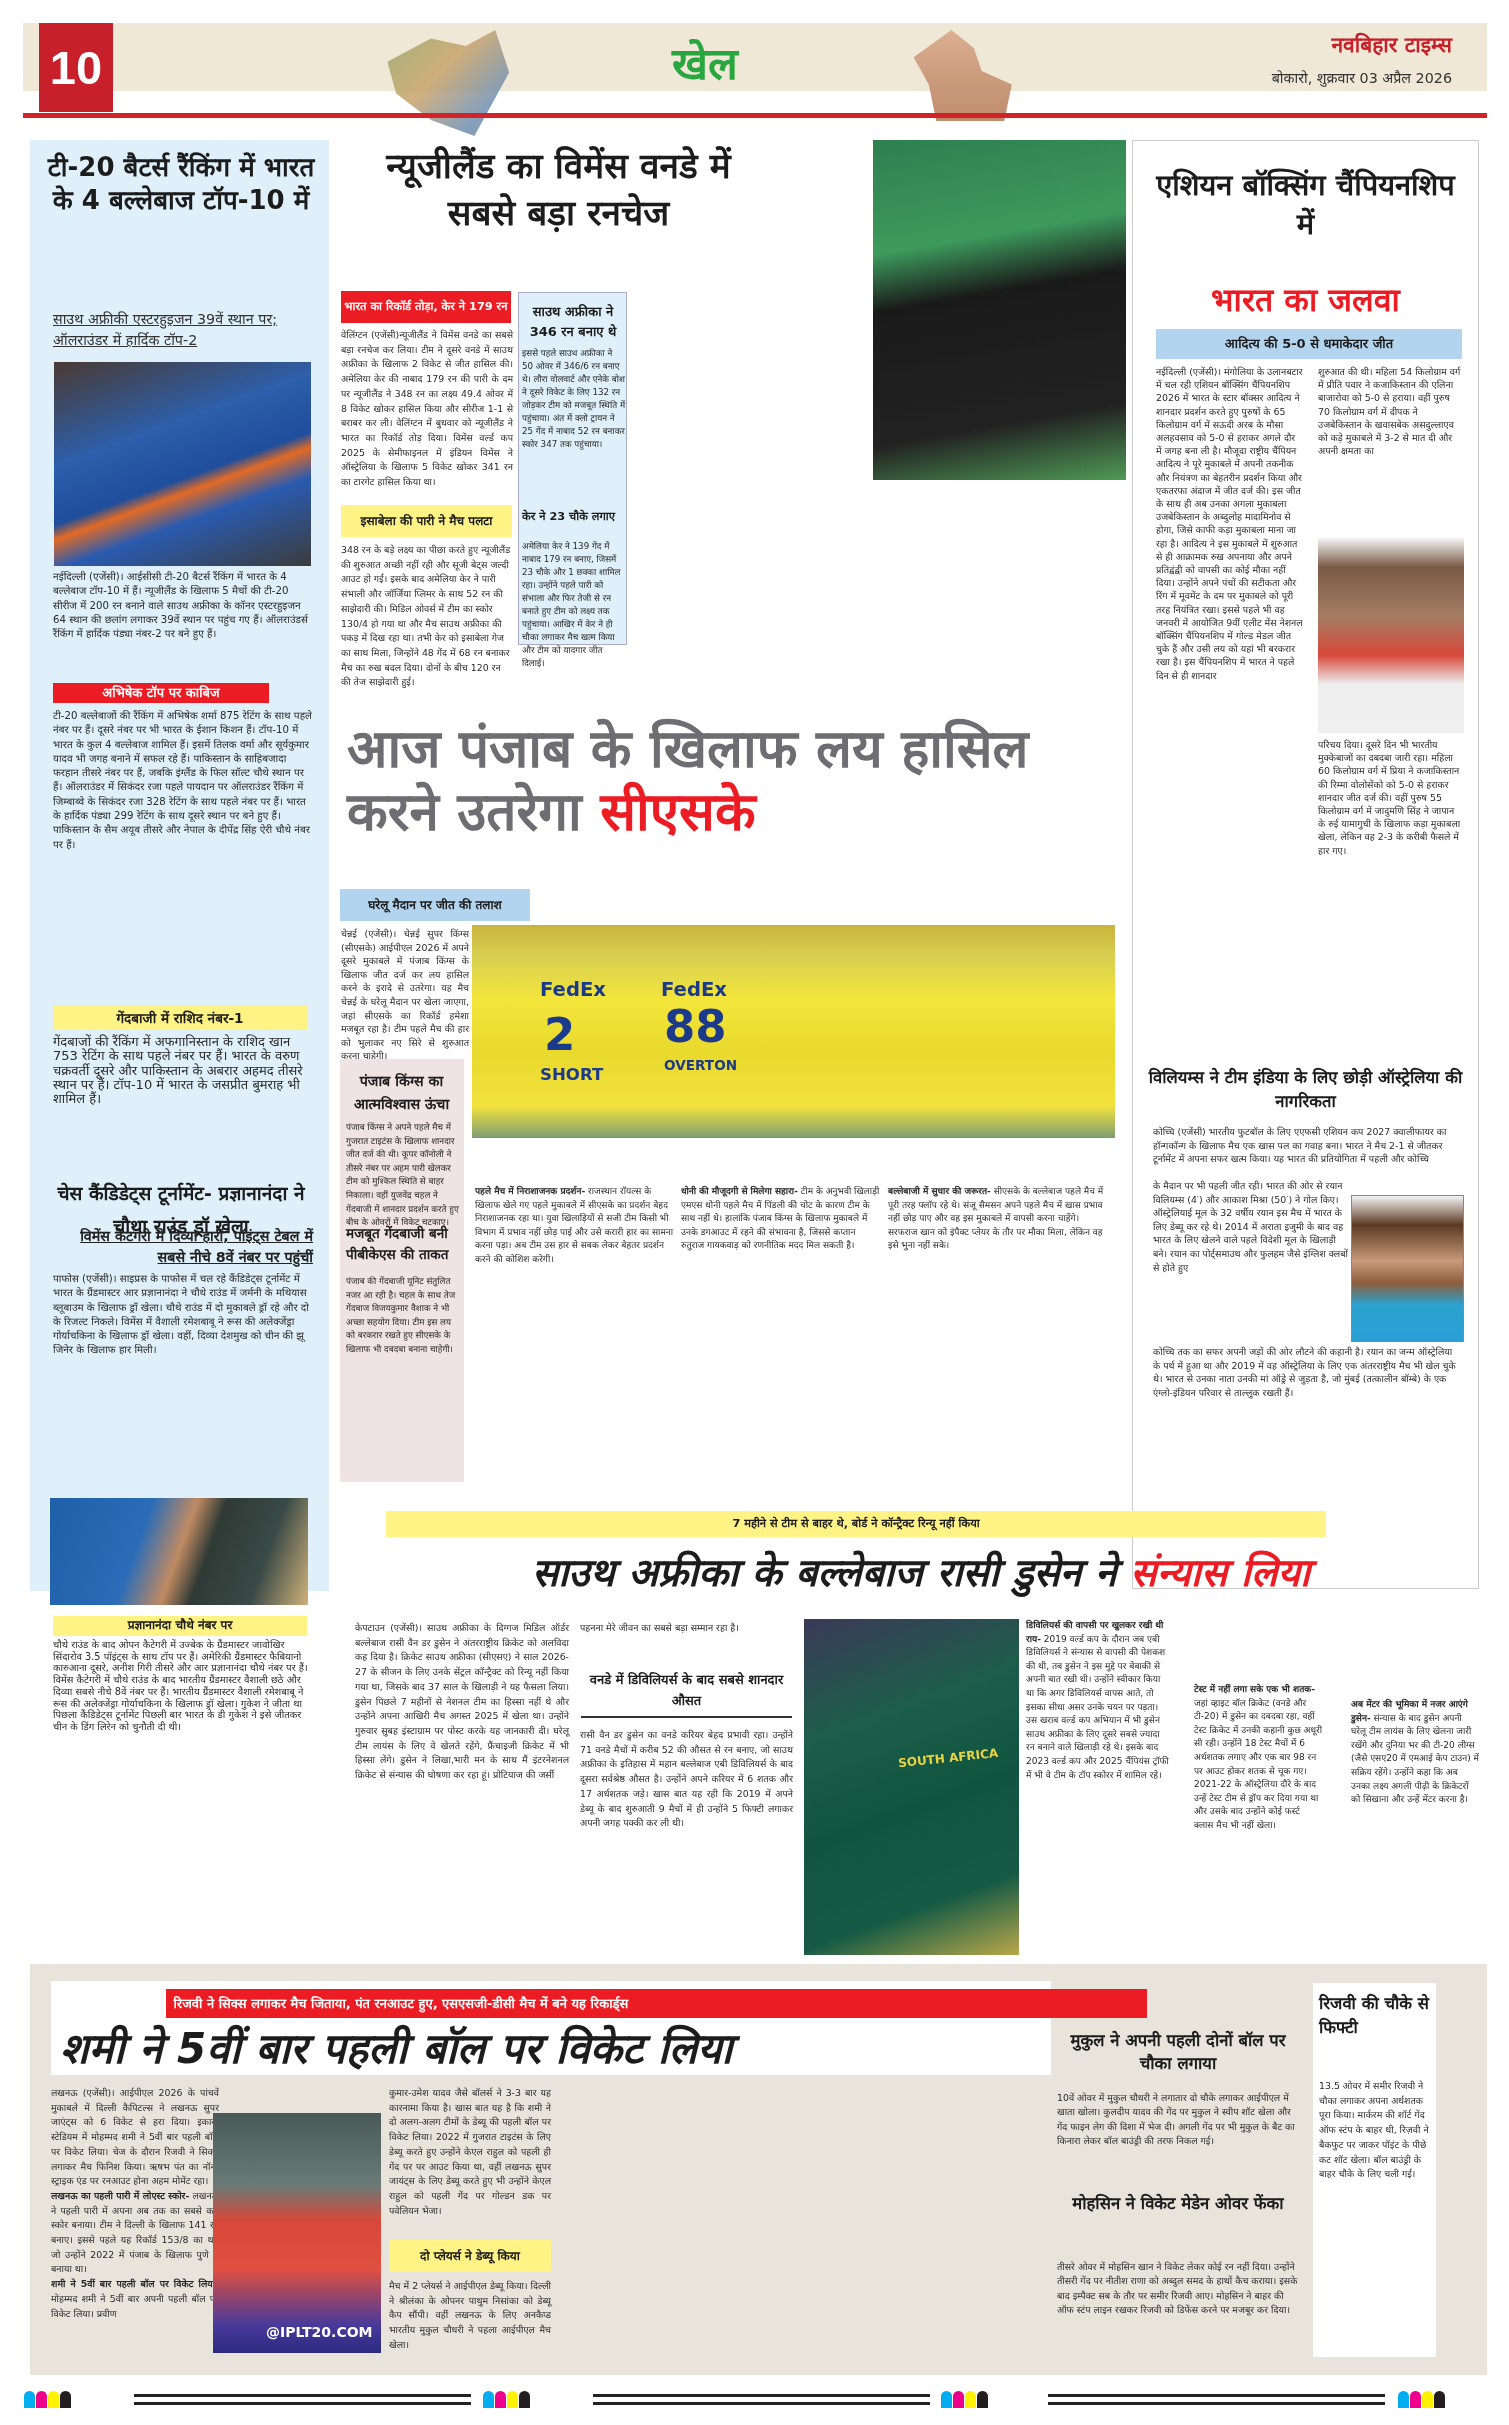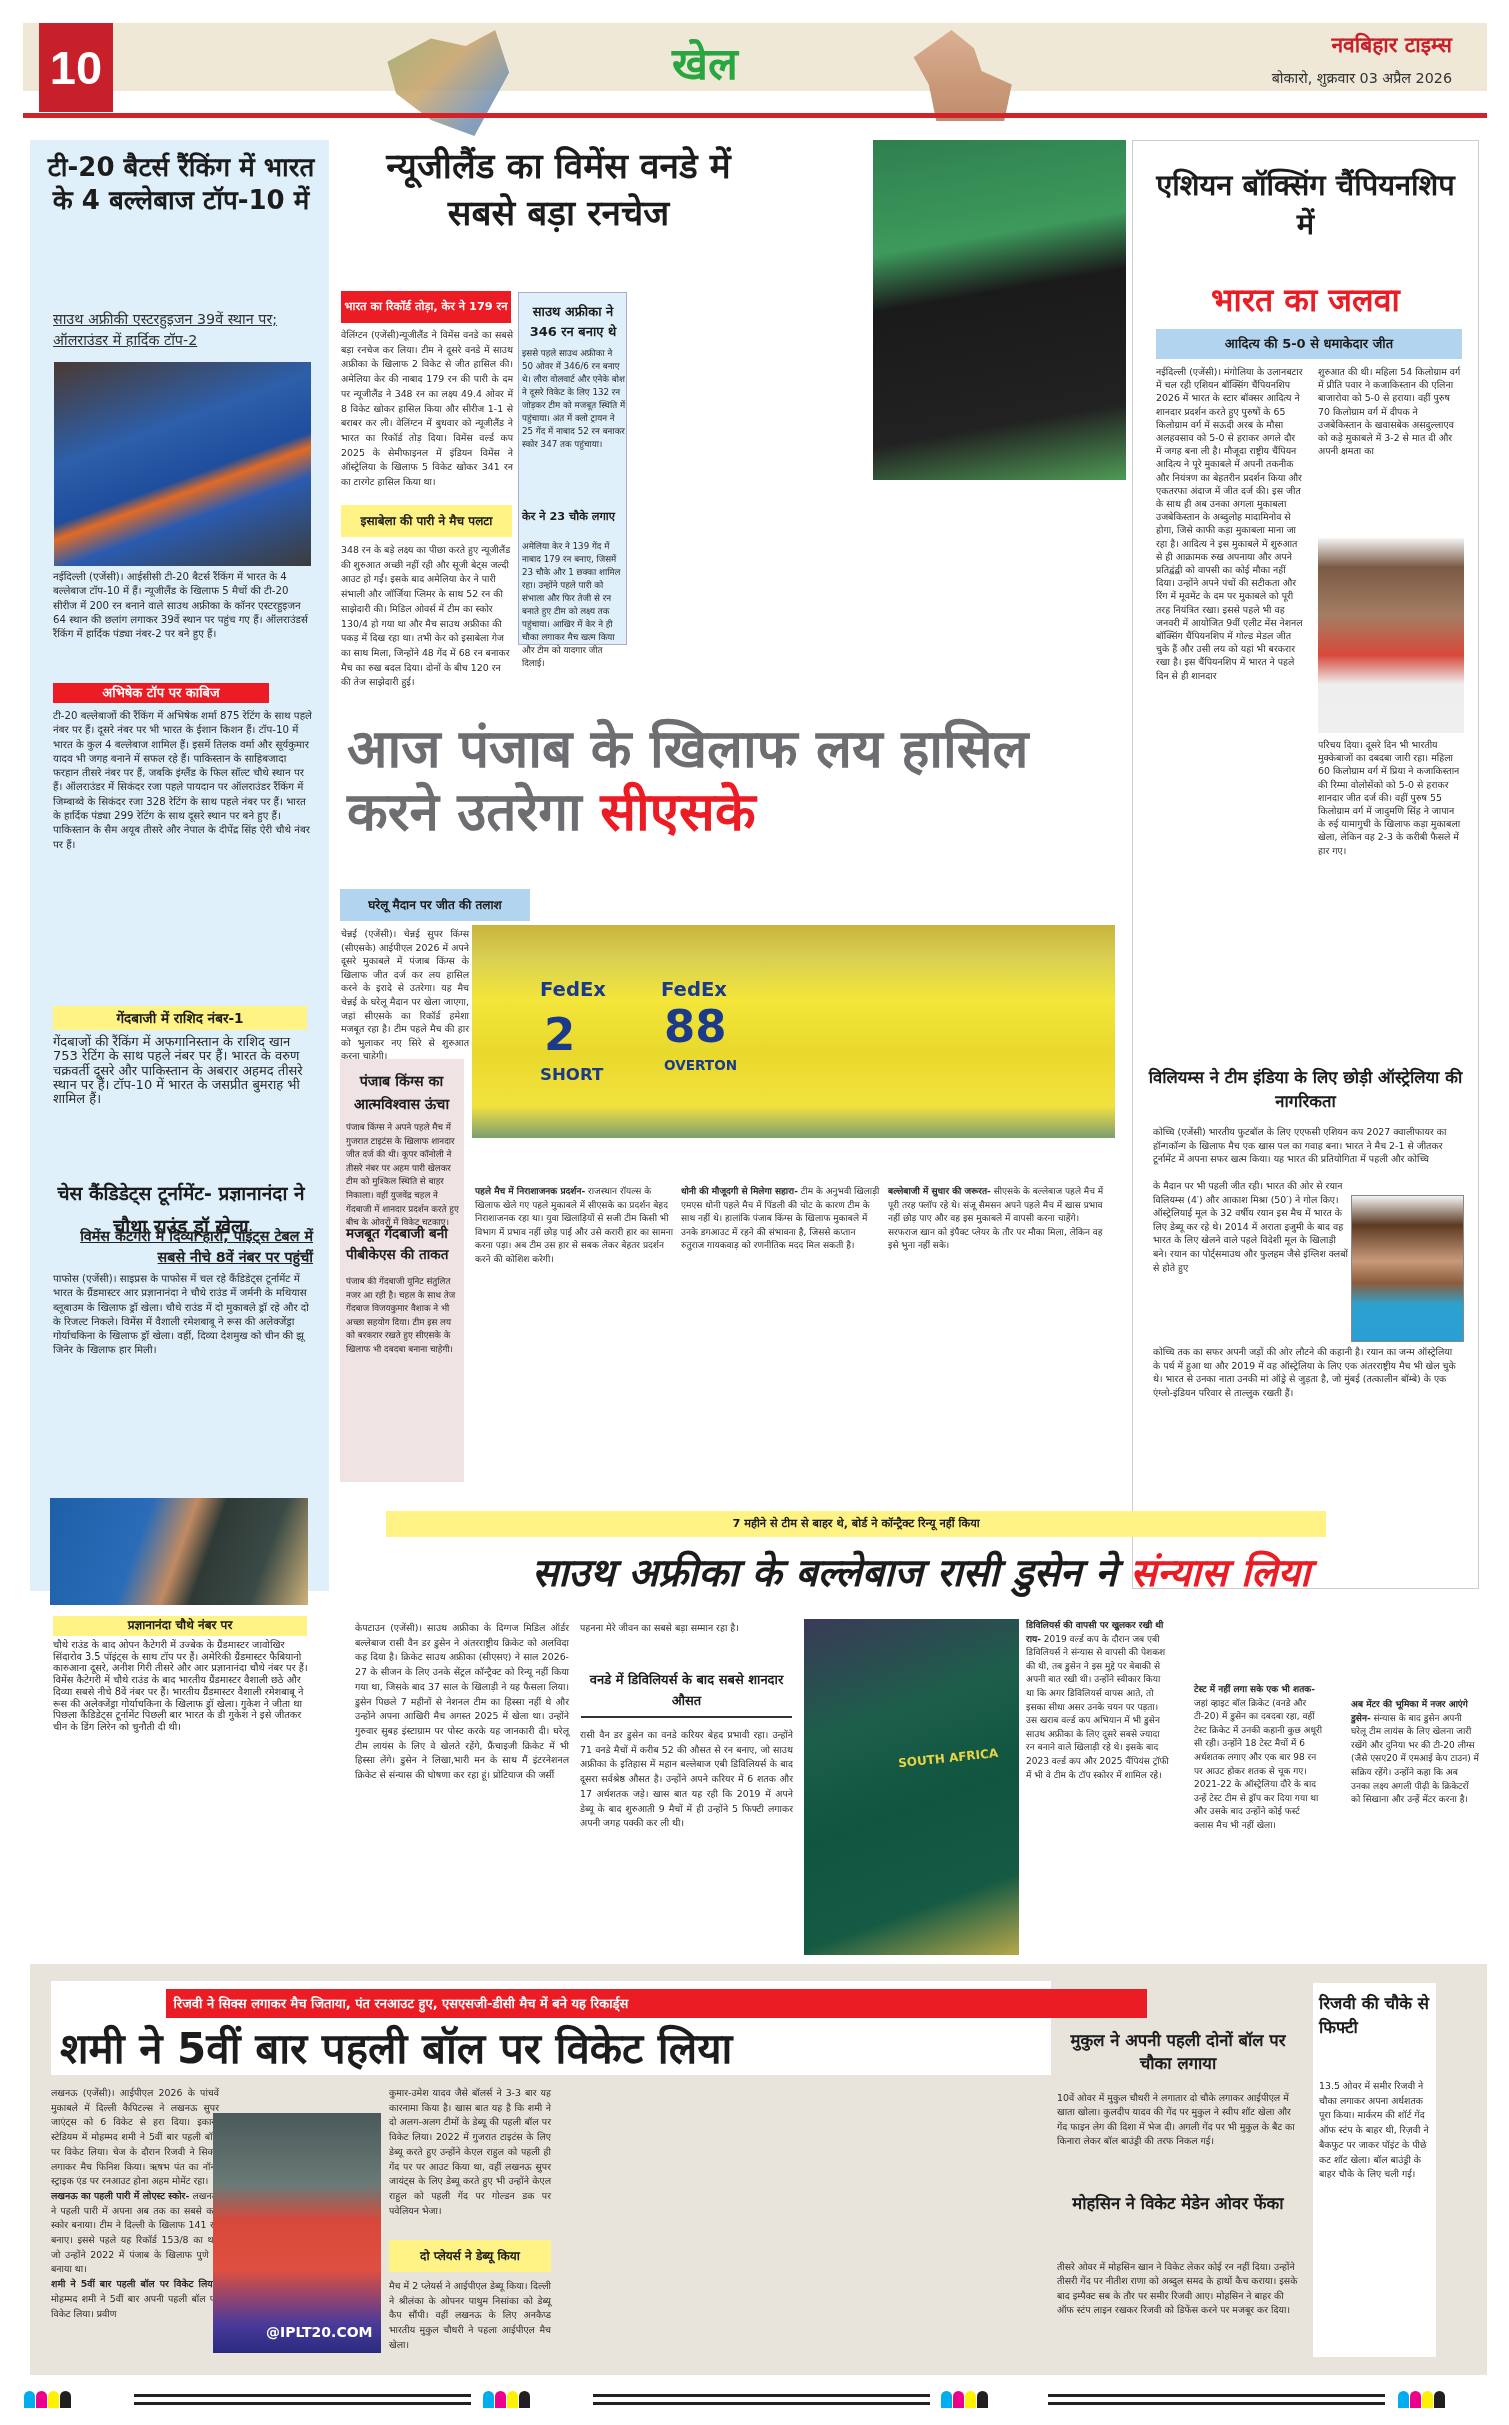--- a/index.html
+++ b/index.html
@@ -142,21 +142,21 @@
 <div class="abs photo rassie-photo" style="left:804px;top:1619px;width:215px;height:336px;">
   <div style="position:absolute;left:94px;top:132px;font-size:12px;font-weight:bold;color:#e8d444;transform:rotate(-6deg);">SOUTH AFRICA</div>
 </div>
 <p class="abs" style="left:1026px;top:1619px;width:143px;font-size:9px;line-height:13.6px;"><span class="bullet">डिविलियर्स की वापसी पर खुलकर रखी थी राय-</span> <span>2019 वर्ल्ड कप के दौरान जब एबी डिविलियर्स ने संन्यास से वापसी की पेशकश की थी, तब डुसेन ने इस मुद्दे पर बेबाकी से अपनी बात रखी थी। उन्होंने स्वीकार किया था कि अगर डिविलियर्स वापस आते, तो इसका सीधा असर उनके चयन पर पड़ता। उस खराब वर्ल्ड कप अभियान में भी डुसेन साउथ अफ्रीका के लिए दूसरे सबसे ज्यादा रन बनाने वाले खिलाड़ी रहे थे। इसके बाद 2023 वर्ल्ड कप और 2025 चैंपियंस ट्रॉफी में भी वे टीम के टॉप स्कोरर में शामिल रहे।</span></p>
 <p class="abs" style="left:1194px;top:1683px;width:128px;font-size:9px;line-height:13.6px;"><span class="bullet">टेस्ट में नहीं लगा सके एक भी शतक-</span> <span>जहां व्हाइट बॉल क्रिकेट (वनडे और टी-20) में डुसेन का दबदबा रहा, वहीं टेस्ट क्रिकेट में उनकी कहानी कुछ अधूरी सी रही। उन्होंने 18 टेस्ट मैचों में 6 अर्धशतक लगाए और एक बार 98 रन पर आउट होकर शतक से चूक गए। 2021-22 के ऑस्ट्रेलिया दौरे के बाद उन्हें टेस्ट टीम से ड्रॉप कर दिया गया था और उसके बाद उन्होंने कोई फर्स्ट क्लास मैच भी नहीं खेला।</span></p>
 <p class="abs" style="left:1351px;top:1698px;width:128px;font-size:9px;line-height:13.6px;"><span class="bullet">अब मेंटर की भूमिका में नजर आएंगे डुसेन-</span> <span>संन्यास के बाद डुसेन अपनी घरेलू टीम लायंस के लिए खेलना जारी रखेंगे और दुनिया भर की टी-20 लीग्स (जैसे एसए20 में एमआई केप टाउन) में सक्रिय रहेंगे। उन्होंने कहा कि अब उनका लक्ष्य अगली पीढ़ी के क्रिकेटरों को सिखाना और उन्हें मेंटर करना है।</span></p>
 
 <div class="abs" style="left:30px;top:1964px;width:1457px;height:411px;background:#e8e4dc;"></div>
 <div class="abs" style="left:51px;top:1981px;width:1000px;height:94px;background:#fff;"></div>
 <div class="abs red-b" style="left:166px;top:1989px;width:981px;height:29px;font-size:13px;line-height:29px;padding-left:7.5px;font-weight:bold;">रिजवी ने सिक्स लगाकर मैच जिताया, पंत रनआउट हुए, एसएसजी-डीसी मैच में बने यह रिकार्ड्स</div>
-<div class="abs" style="left:60px;top:2019px;width:996px;font-size:42px;line-height:60px;font-weight:bold;color:#1c1c1c;">शमी ने 5वीं बार पहली बॉल पर विकेट लिया</div>
+<div class="abs" style="left:60px;top:2019px;width:996px;font-size:42px;line-height:60px;font-weight:bold;color:#1c1c1c;font-style:italic;">शमी ने 5वीं बार पहली बॉल पर विकेट लिया</div>
 <div class="abs" style="left:51px;top:2086px;width:168px;">
   <p class="just" style="font-size:9.4px;line-height:14.7px;">लखनऊ (एजेंसी)। आईपीएल 2026 के पांचवें मुकाबले में दिल्ली कैपिटल्स ने लखनऊ सुपर जाएंट्स को 6 विकेट से हरा दिया। इकाना स्टेडियम में मोहम्मद शमी ने 5वीं बार पहली बॉल पर विकेट लिया। चेज के दौरान रिजवी ने सिक्स लगाकर मैच फिनिश किया। ऋषभ पंत का नॉन-स्ट्राइक एंड पर रनआउट होना अहम मोमेंट रहा।</p>
   <p class="just" style="font-size:9.4px;line-height:14.7px;"><b>लखनऊ का पहली पारी में लोएस्ट स्कोर-</b> <span>लखनऊ ने पहली पारी में अपना अब तक का सबसे कम स्कोर बनाया। टीम ने दिल्ली के खिलाफ 141 रन बनाए। इससे पहले यह रिकॉर्ड 153/8 का था, जो उन्होंने 2022 में पंजाब के खिलाफ पुणे में बनाया था।</span></p>
   <p class="just" style="font-size:9.4px;line-height:14.7px;"><b>शमी ने 5वीं बार पहली बॉल पर विकेट लिया-</b> <span>मोहम्मद शमी ने 5वीं बार अपनी पहली बॉल पर विकेट लिया। प्रवीण</span></p>
 </div>
 <div class="abs photo shami-photo" style="left:213px;top:2113px;width:168px;height:240px;">
   <div style="position:absolute;left:53px;top:211px;font-size:14px;font-weight:bold;color:#fff;">@IPLT20.COM</div>
 </div>
 <p class="abs just" style="left:389px;top:2086px;width:162px;font-size:9.4px;line-height:14.7px;">कुमार-उमेश यादव जैसे बॉलर्स ने 3-3 बार यह कारनामा किया है। खास बात यह है कि शमी ने दो अलग-अलग टीमों के डेब्यू की पहली बॉल पर विकेट लिया। 2022 में गुजरात टाइटंस के लिए डेब्यू करते हुए उन्होंने केएल राहुल को पहली ही गेंद पर पर आउट किया था, वहीं लखनऊ सुपर जायंट्स के लिए डेब्यू करते हुए भी उन्होंने केएल राहुल को पहली गेंद पर गोल्डन डक पर पवेलियन भेजा।</p>
 <div class="abs banner yel-b" style="left:389px;top:2240px;width:162px;height:32px;font-size:12px;line-height:32px;">दो प्लेयर्स ने डेब्यू किया</div>

